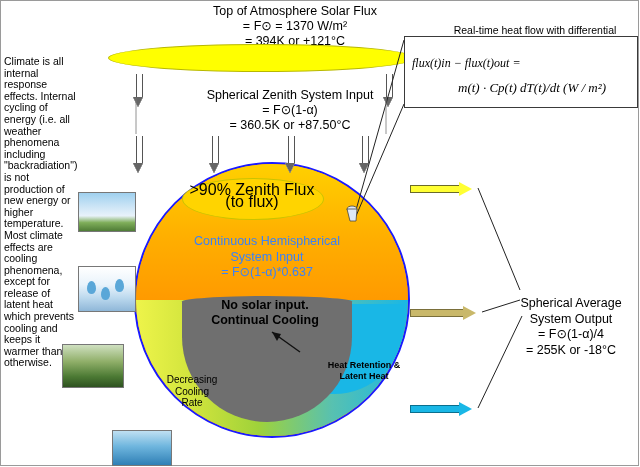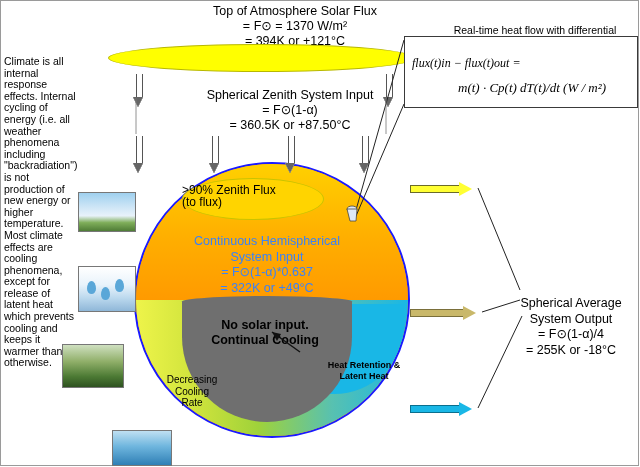--- a/index.html
+++ b/index.html
@@ -97,30 +97,30 @@
     position:absolute;left:176px;top:140px;width:60px;height:70px;
     background:#19b7e6;
   }
   
   #zenith-ellipse{
     position:absolute;left:48px;top:16px;width:140px;height:40px;
     border:1px solid #c9c300;border-radius:50%;background:#ffd400;
   }
   #zenith-ellipse-label{
     position:absolute;left:48px;top:22px;width:140px;
-    font-size:12px;line-height:12px;text-align:left;color:#000;
+    font-size:16px;line-height:12px;text-align:center;color:#000;
   }
   
   #hemi-text{
     position:absolute;left:28px;top:72px;width:210px;
     font-size:12.5px;line-height:15.5px;text-align:center;color:#3b82f6;
   }
   
   #nosolar-text{
-    position:absolute;left:52px;top:156px;width:158px;
+    position:absolute;left:52px;top:136px;width:158px;
     font-size:12.5px;line-height:15px;text-align:center;font-weight:bold;color:#000;
   }
   
   #heat-retention{
     position:absolute;left:186px;top:198px;width:88px;
     font-size:9px;line-height:10.5px;text-align:center;font-weight:bold;color:#000;
   }
   
   #decreasing{
     position:absolute;left:18px;top:212px;width:80px;
@@ -207,21 +207,20 @@
   <div id="zenith-ellipse"></div>
   <div id="zenith-ellipse-label" class="ctext">
     <div>&gt;90% Zenith Flux</div>
     <div>(to flux)</div>
   </div>
 
   <div id="hemi-text">
     <div>Continuous Hemispherical</div>
     <div>System Input</div>
     <div>= F⊙(1-α)*0.637</div>
-    <div>= 322K or +49°C</div>
   </div>
 
   <div id="nosolar-text">
     <div>No solar input.</div>
     <div>Continual Cooling</div>
   </div>
 
   <div id="heat-retention">
     <div>Heat Retention &amp;</div>
     <div>Latent Heat</div>

